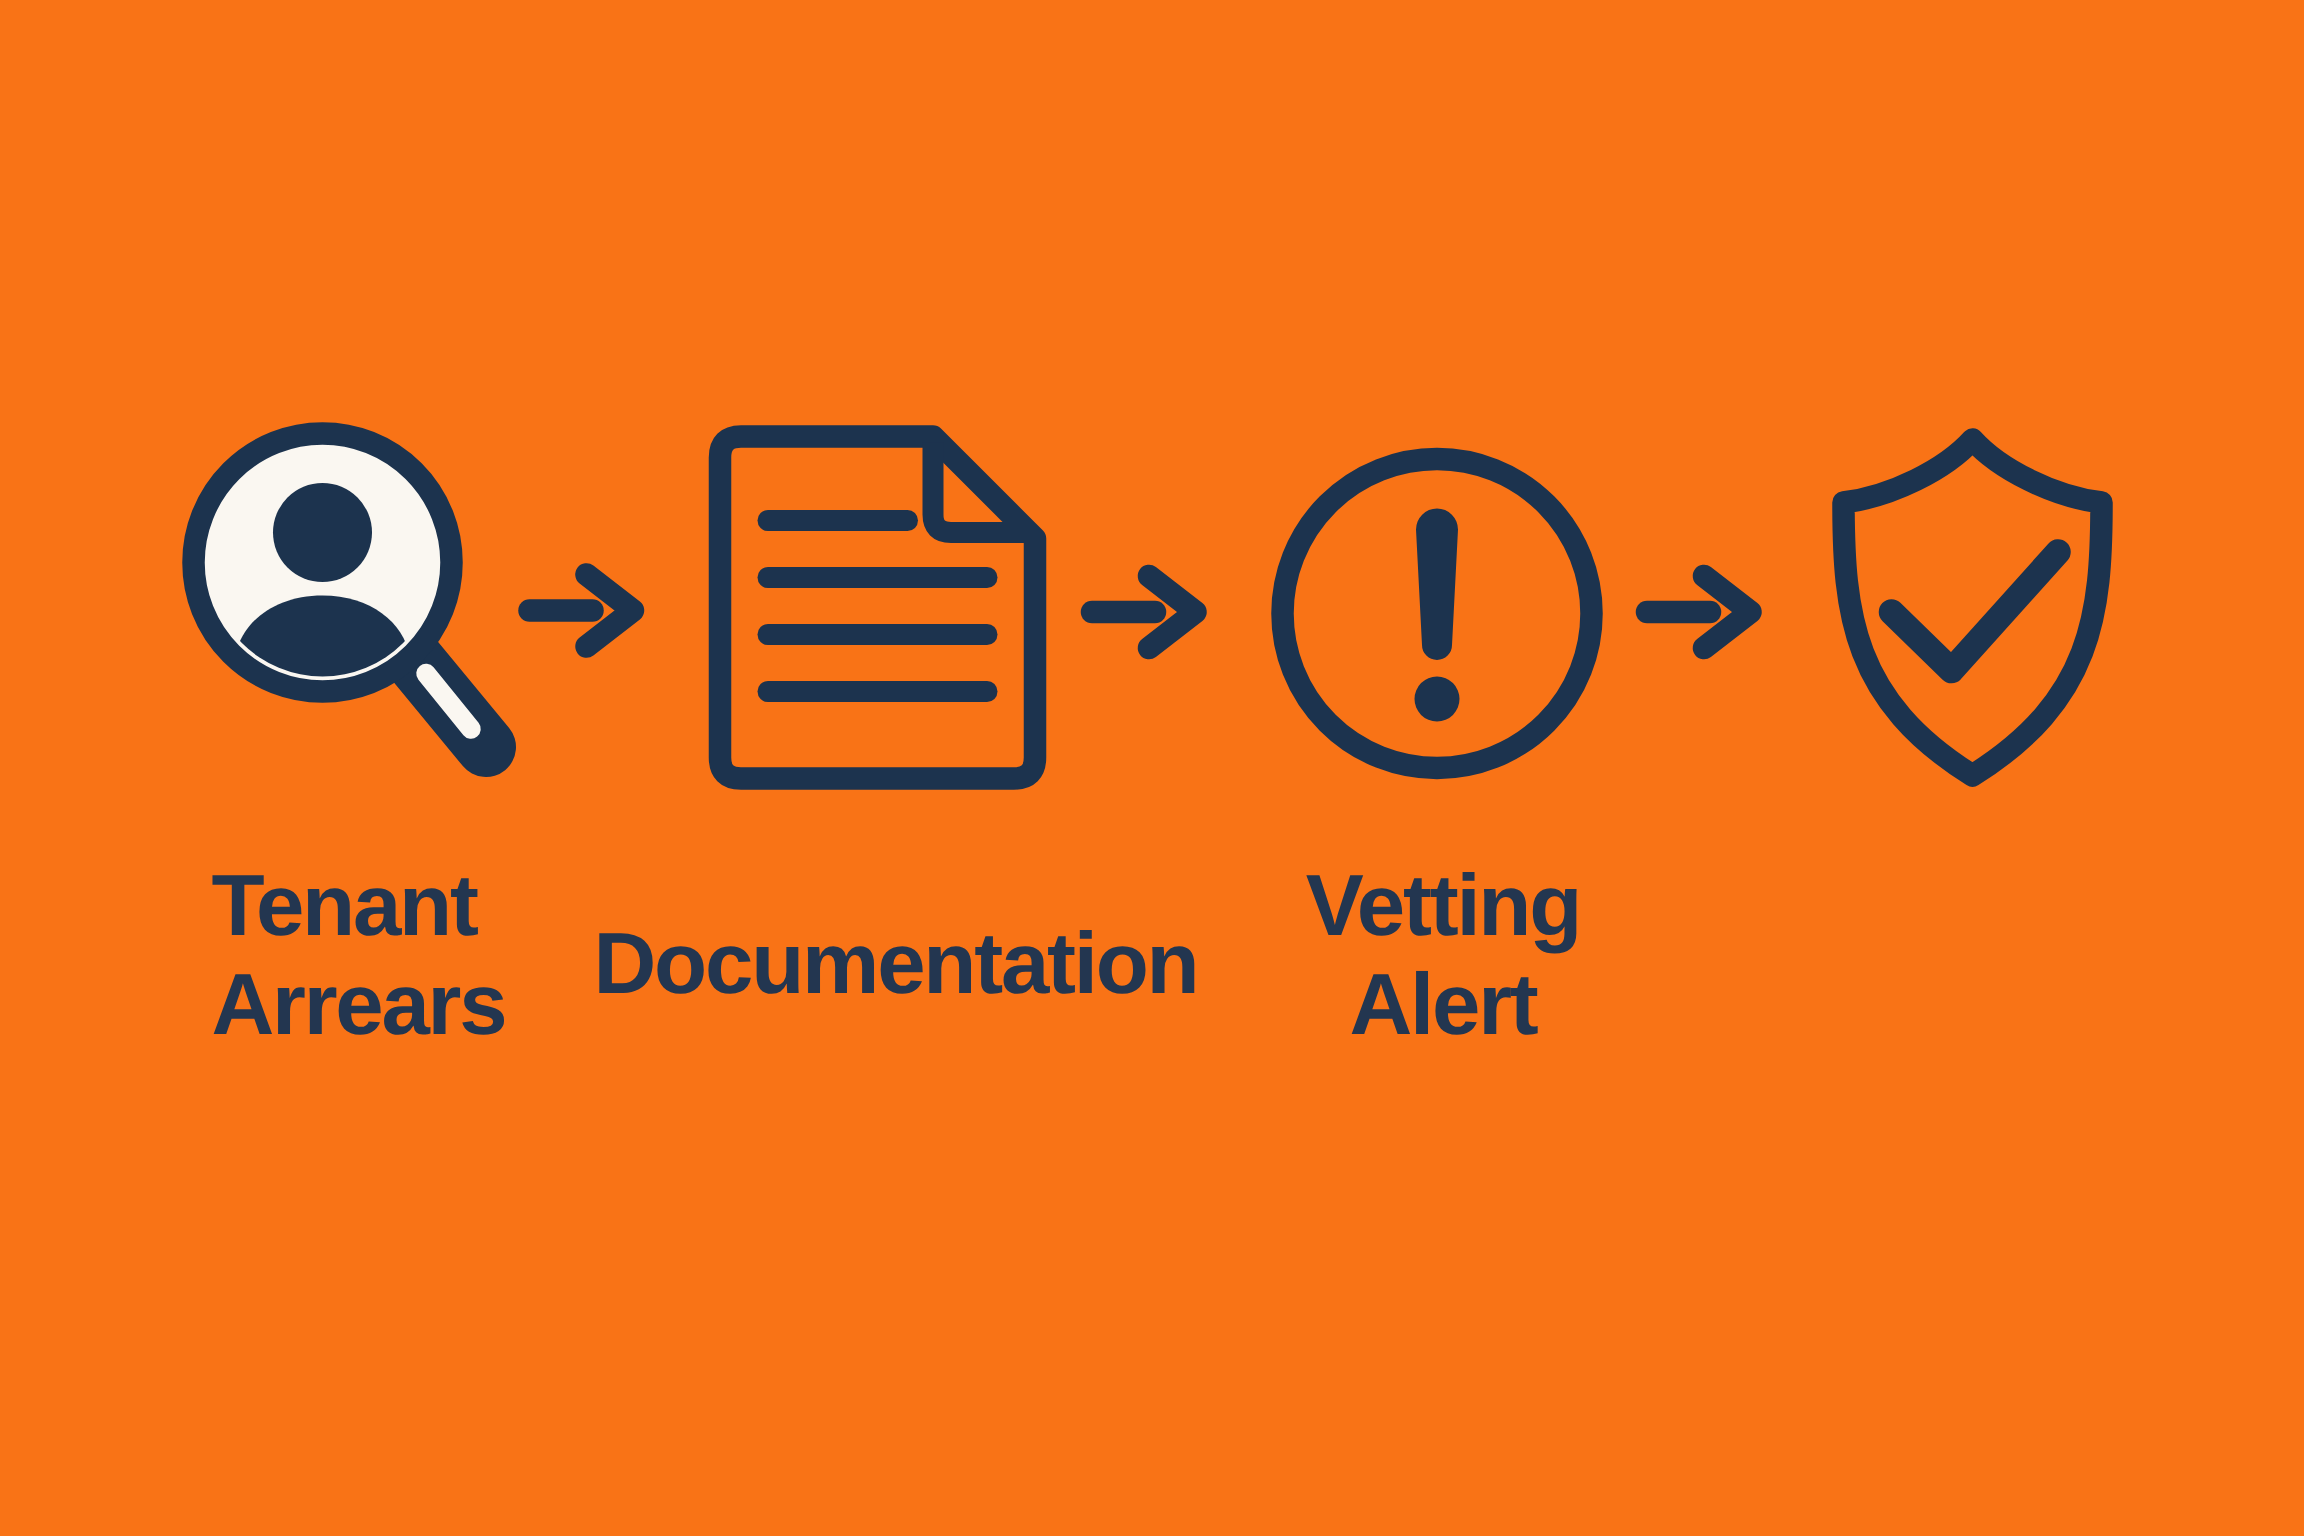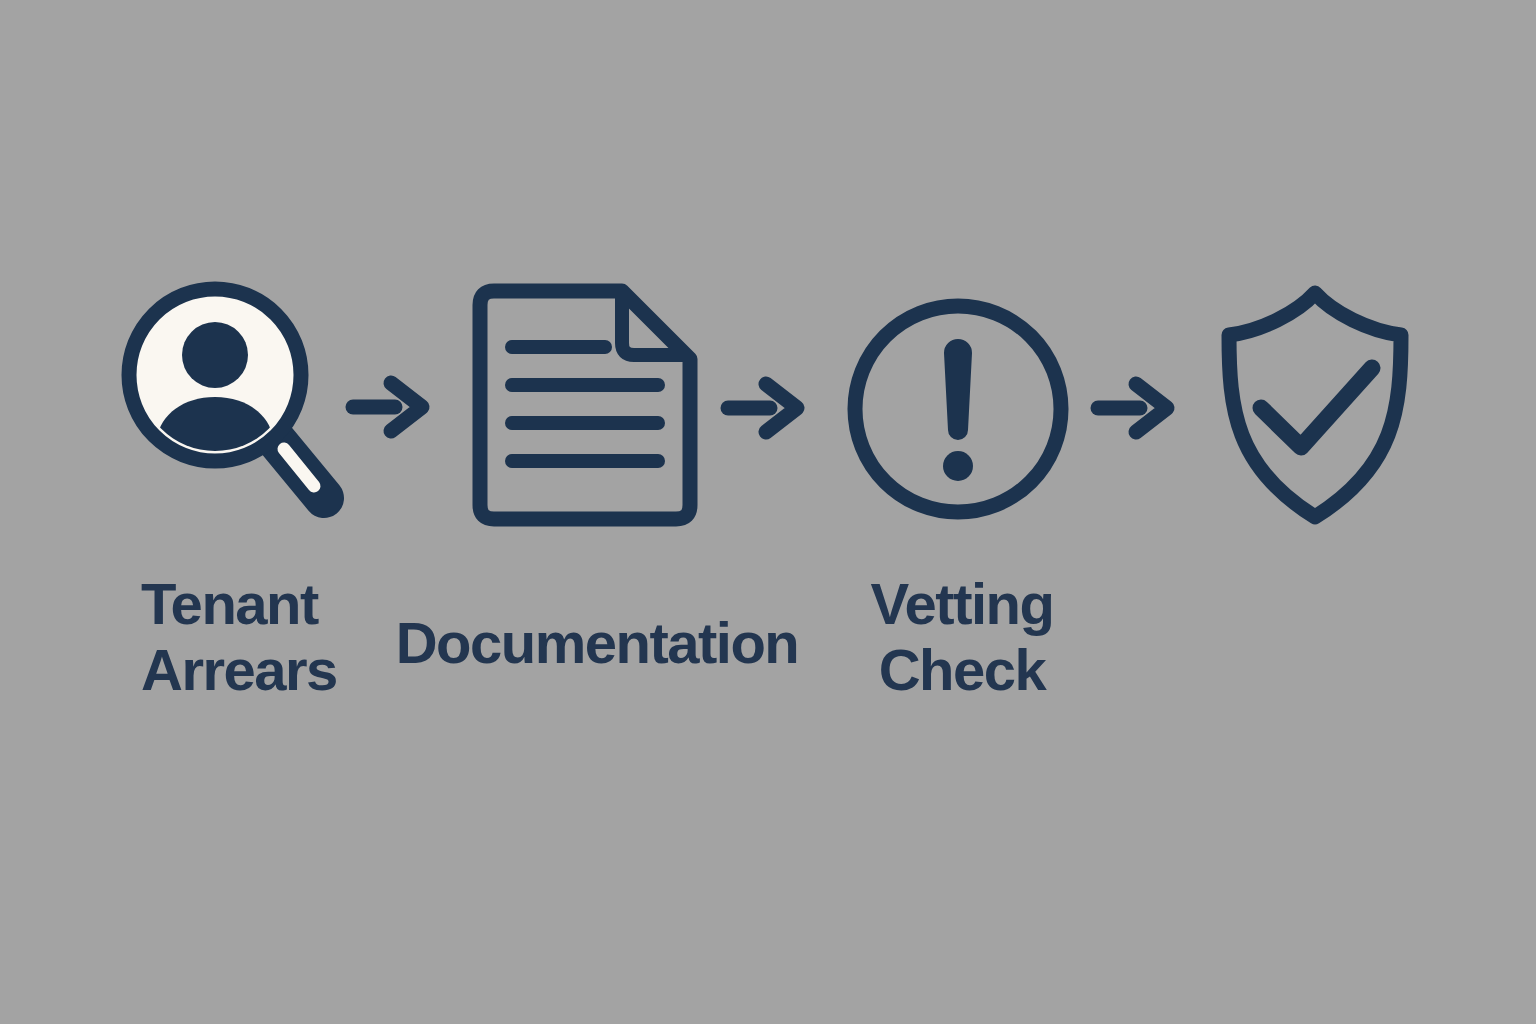--- a/index.html
+++ b/index.html
@@ -5,21 +5,21 @@
   html, body { margin: 0; padding: 0; }
   body {
     width: 1536px; height: 1024px;
     background: #FAF7F1;
     font-family: "Liberation Sans", sans-serif;
     overflow: hidden;
   }
   .canvas {
     position: relative;
     width: 1536px; height: 1024px;
-    background: #a3a3a3;
+    background: #f97316;
   }
   .icon-box { position: absolute; }
   .icon-box svg { display: block; overflow: visible; }
   .step-label {
     position: absolute;
     color: #233650;
     font-size: 58px;
     line-height: 66px;
     font-weight: 700;
     letter-spacing: -1.5px;
@@ -122,19 +122,19 @@
     <span class="line">Tenant</span>
     <span class="line">Arrears</span>
   </div>
 
   <div class="step-label center" id="label-document">
     <span class="line">Documentation</span>
   </div>
 
   <div class="step-label center" id="label-arrears">
     <span class="line">Vetting</span>
-    <span class="line">Check</span>
+    <span class="line">Alert</span>
   </div>
 
   <div class="step-label center" id="label-compliance">
   </div>
 
 </div>
 
 </body></html>

